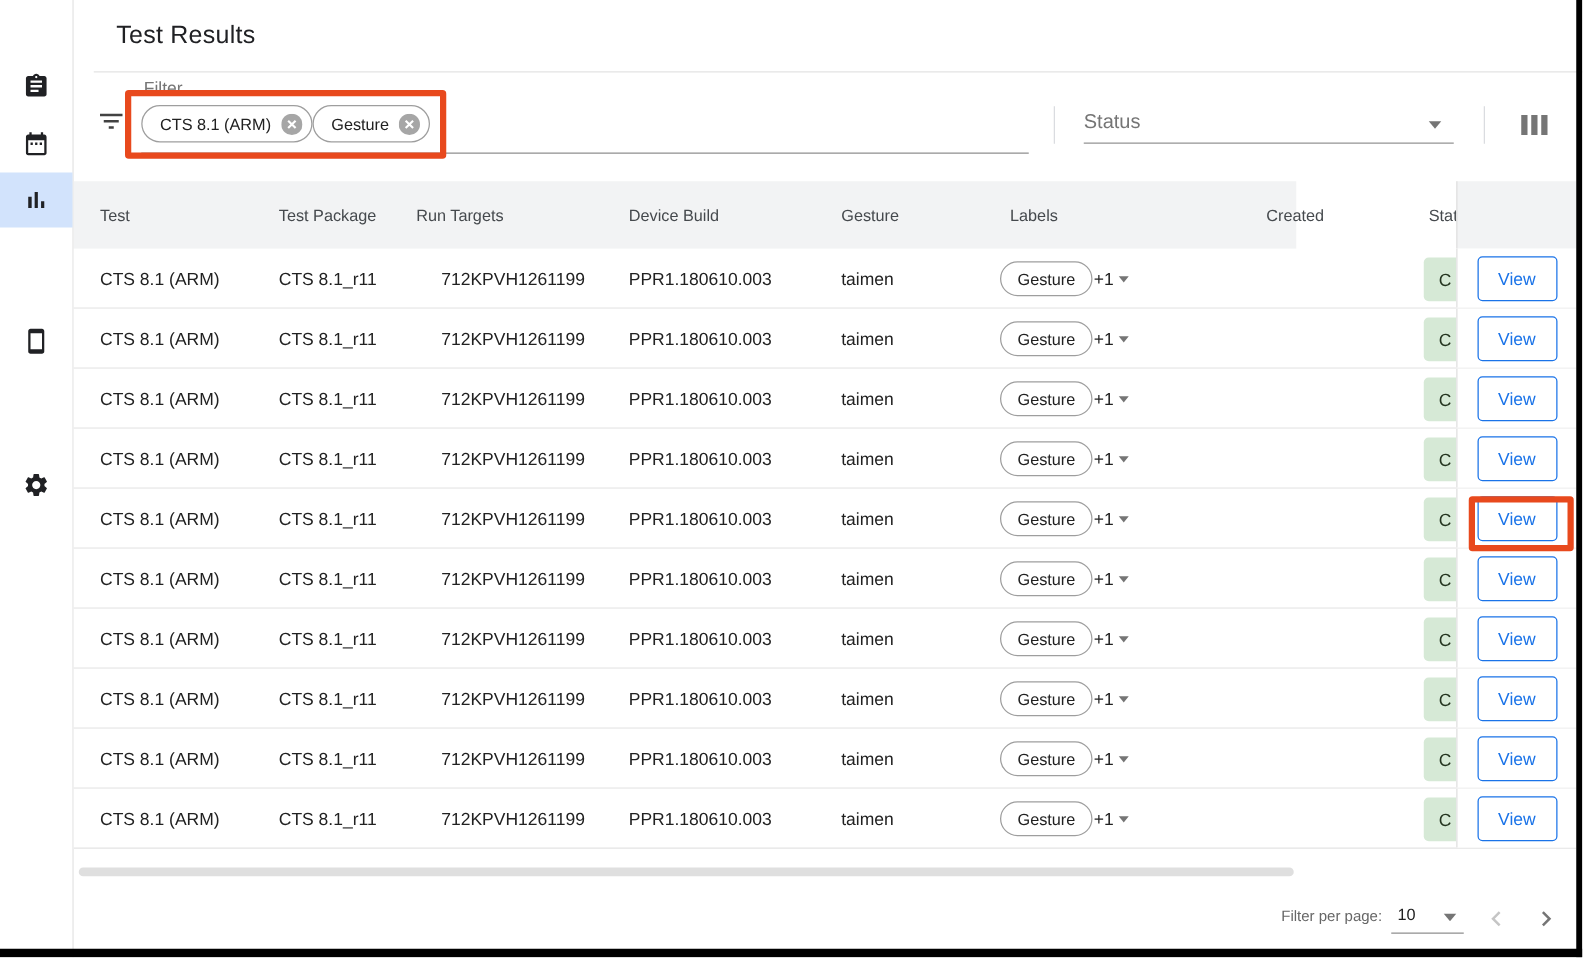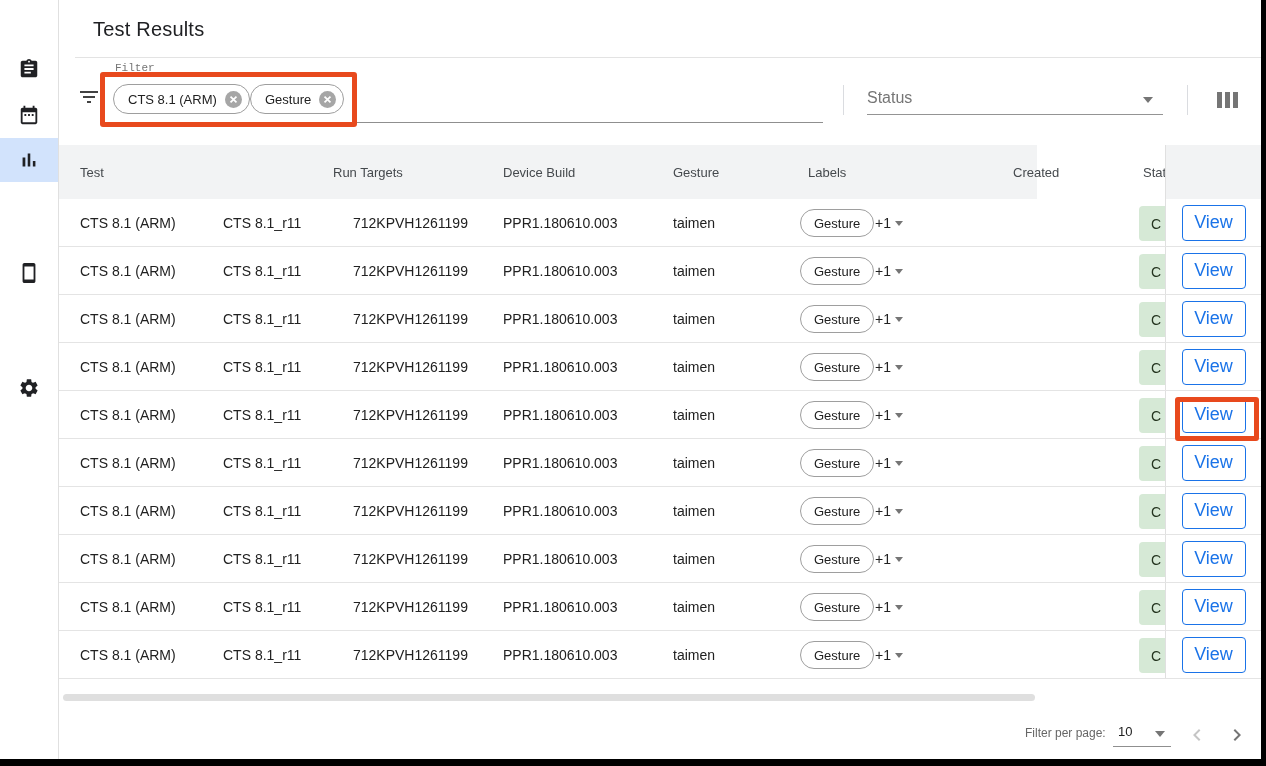--- a/index.html
+++ b/index.html
@@ -19,21 +19,21 @@
   .main{position:absolute;left:59px;top:0;width:1202px;height:766px;background:#fff;}
 
   .topbar{position:absolute;left:16px;top:0;width:1202px;height:58px;border-bottom:1px solid #e3e3e3;}
   .page-title{position:absolute;left:18px;top:50%;transform:translateY(-50%);
               font-size:20px;font-weight:400;color:#202124;margin:0;letter-spacing:.2px;}
 
   
   .toolbar{position:absolute;left:0;top:58px;width:1202px;height:87px;}
   .filter-icon{position:absolute;left:18px;top:27px;width:24px;height:24px;cursor:pointer;}
   .filter-icon svg{width:24px;height:24px;fill:#424242;}
-  .filter-float-label{position:absolute;left:56px;top:4px;font-size:11px;color:#757575;font-family:Liberation Mono, monospace;}
+  .filter-float-label{position:absolute;left:56px;top:4px;font-size:14px;color:#757575;}
   .chip{position:absolute;top:26px;height:30px;display:inline-flex;align-items:center;
         gap:8px;padding:0 7px 0 14px;border:1px solid #9e9e9e;border-radius:16px;
         background:#fff;font-size:13px;color:#212121;}
   .chip .remove{width:17px;height:17px;display:inline-flex;cursor:pointer;}
   .chip1{left:54px;}
   .chip2{left:191px;}
   .filter-underline{position:absolute;left:54px;top:64px;width:710px;height:1px;background:#8f8f8f;}
   .v-divider{position:absolute;top:27px;width:1px;height:30px;background:#dadce0;}
   .vd1{left:784px;} .vd2{left:1128px;}
   .status-field{position:absolute;left:808px;top:31px;width:296px;height:26px;cursor:pointer;}
@@ -68,21 +68,21 @@
   .more-labels{position:absolute;left:816px;top:0;height:100%;display:flex;align-items:center;
                gap:4px;font-size:14px;color:#212121;cursor:pointer;}
   .more-caret{width:0;height:0;border-left:4px solid transparent;border-right:4px solid transparent;
               border-top:5px solid #757575;margin-top:2px;}
   .status-badge{position:absolute;left:1080px;top:7px;height:35px;width:26px;
                 background:var(--green-bg,#d6e9d6);border-radius:4px 0 0 4px;display:flex;
                 align-items:center;padding-left:12px;font-size:14px;color:#24341f;overflow:hidden;}
   .cell-view{position:absolute;left:1106px;top:0;width:96px;height:100%;background:#fff;
              border-left:1px solid #e0e0e0;display:flex;align-items:center;justify-content:center;}
   .view-btn{width:64px;height:36px;border:1px solid var(--blue,#1a73e8);border-radius:4px;
-            background:#fff;color:var(--blue,#1a73e8);font-size:18px;
+            background:#fff;color:var(--blue,#1a73e8);font-size:14px;
             font-family:"Liberation Sans", sans-serif;cursor:pointer;}
 
   
   .hscroll-thumb{position:absolute;left:4px;top:694px;width:972px;height:7px;
                  background:#dfdfdf;border-radius:4px;cursor:pointer;}
 
   
   .pg-label{position:absolute;left:966px;top:726px;font-size:12px;color:#666;}
   .pg-value{position:absolute;left:1059px;top:724px;font-size:13px;color:#212121;cursor:pointer;}
   .pg-caret{position:absolute;left:1096px;top:731px;width:0;height:0;cursor:pointer;
@@ -179,20 +179,21 @@
       <span class="v-divider vd2"></span>
       <span class="columns-btn">
           <i></i>
           <i></i>
           <i></i>
         </span>
     </div>
 
     <div class="thead">
       <span class="hcell h-test">Test</span>
+      <span class="hcell h-package">Test Package</span>
       <span class="hcell h-run">Run Targets</span>
       <span class="hcell h-build">Device Build</span>
       <span class="hcell h-product">Gesture</span>
       <span class="hcell h-labels">Labels</span>
       <span class="hcell h-created">Created</span>
       <span class="hcell h-status">Status</span>
       <span class="h-view"></span>
     </div>
 
     <div class="tbody">

